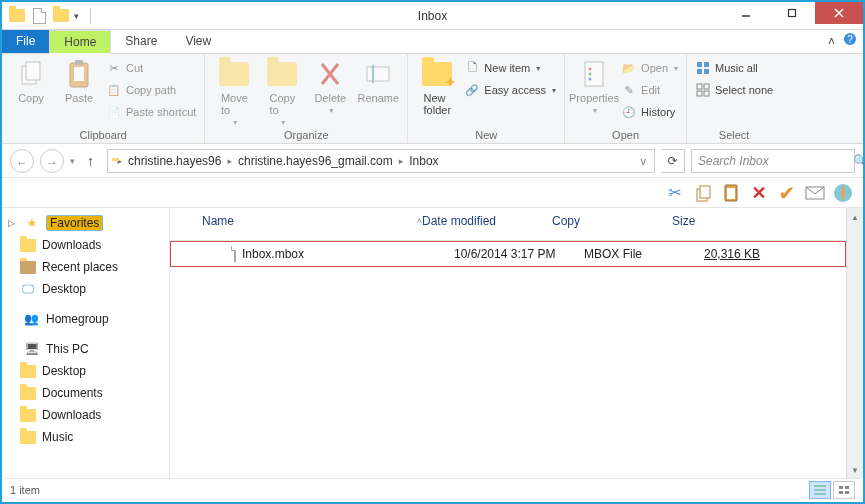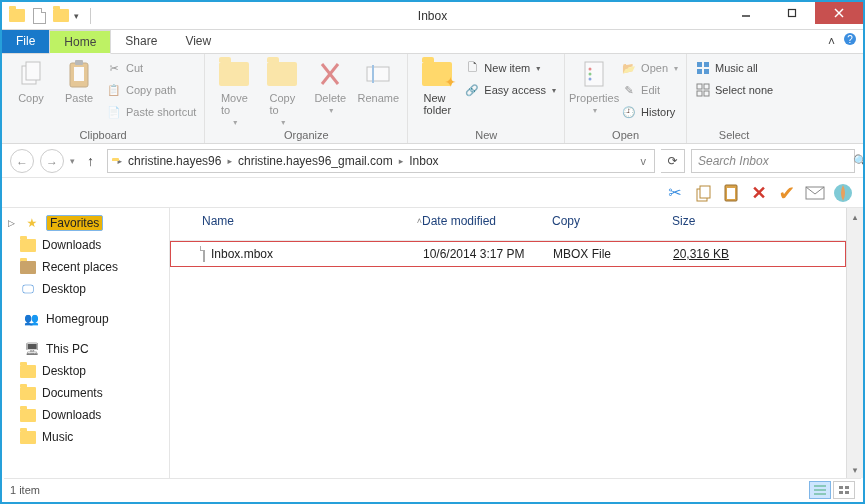--- a/index.html
+++ b/index.html
@@ -68,21 +68,21 @@
 .content-scroll-v .sbtn { height: 17px; display:flex; align-items:center; justify-content:center; color:#777; font-size:9px;}
 
 .cols { display: flex; border-bottom: 1px solid #e8e8e8; padding: 6px 0 12px 32px; font-size: 12px; color: #20437c; margin-right:17px;}
 .col-name { width: 220px; display:flex; align-items:center; gap:6px;}
 .col-date { width: 130px; }
 .col-type { width: 120px; }
 .col-size { width: 90px; }
 
 .row { display: flex; padding: 5px 0 5px 32px; font-size: 12px; align-items:center; margin-right:17px;}
 .row.hl { border: 1px solid #d84b4b; }
-.cell-name { width: 220px; display:flex; align-items:center; gap:6px;}
+.cell-name { width: 220px; display:flex; align-items:center; gap:6px;margin-left:31px;}
 .cell-date { width: 130px; }
 .cell-type { width: 120px; }
 .cell-size { width: 90px; text-align: left; text-decoration: underline; }
 
 
 .status { position: absolute; left: 2px; right: 2px; bottom: 2px; height: 22px; border-top: 1px solid #e5e5e5; display: flex; align-items: center; justify-content: space-between; padding: 0 6px; font-size: 11px; color: #555; background: #fff; }
 .viewbtns { display: flex; gap: 2px; }
 .viewbtn { width: 22px; height: 18px; border: 1px solid #ccc; display:flex; align-items:center; justify-content:center;}
 .viewbtn.active { background: #cde6ff; border-color: #7fb6e8; }
 

